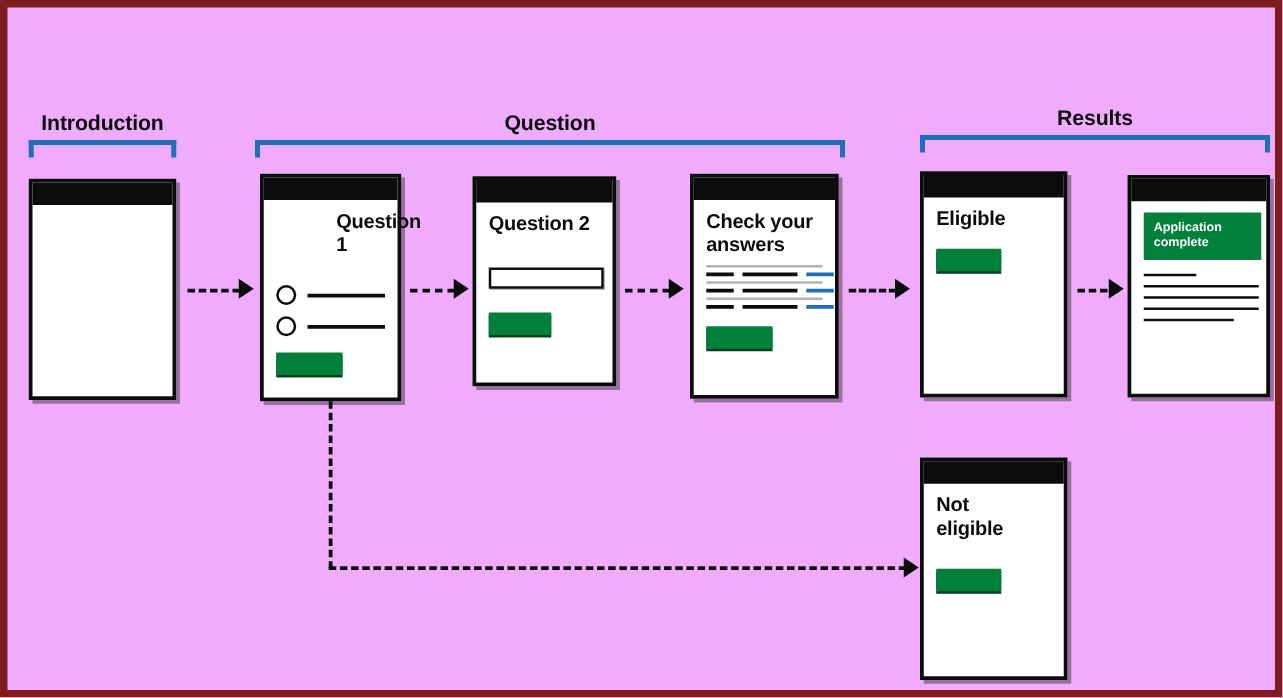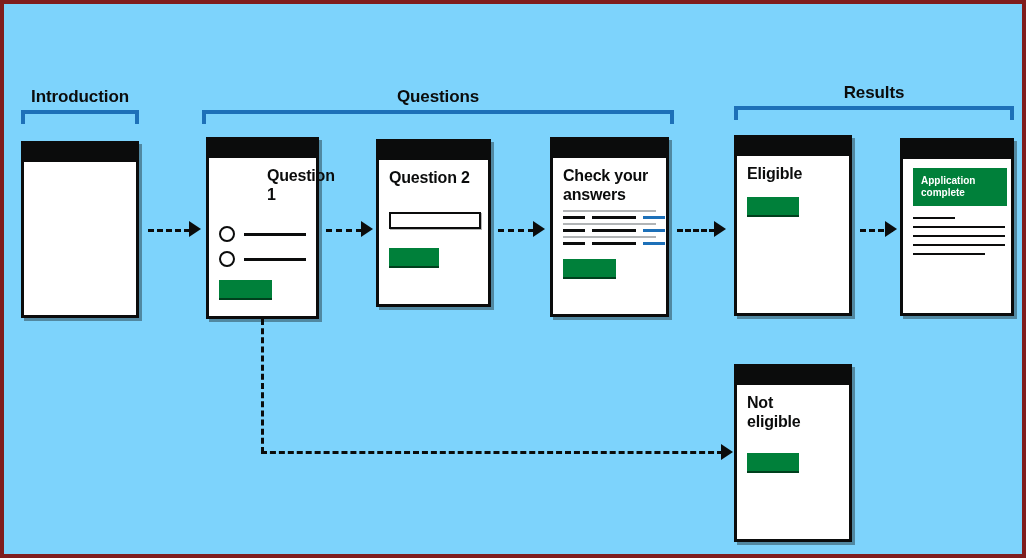--- a/index.html
+++ b/index.html
@@ -10,23 +10,23 @@
   }
   body {
     font-family: "Liberation Sans", sans-serif;
     -webkit-font-smoothing: antialiased;
   }
 
   #canvas {
     position: relative;
     width: 1026px;
     height: 558px;
-    background: #7dd3fc;
-    box-sizing: border-box;
-    border: 4px solid #7f1d1d;
+    background: #f0abfc;
+    box-sizing: border-box;
+    border: 6px solid #7f1d1d;
     overflow: hidden;
   }
 
   
   .stage-label {
     position: absolute;
     font-size: 17px;
     font-weight: 700;
     color: #0b0c0c;
     letter-spacing: -0.1px;
@@ -156,21 +156,21 @@
   }
 </style>
 </head>
 <body>
 
 <div id="canvas">
 
   <div class="stage-label" style="left:17px; top:83px; width:118px;">Introduction</div>
   <div class="bracket" style="left:17px; top:106px; width:118px;"></div>
 
-  <div class="stage-label" style="left:198px; top:83px; width:472px;">Questions</div>
+  <div class="stage-label" style="left:198px; top:83px; width:472px;">Question</div>
   <div class="bracket" style="left:198px; top:106px; width:472px;"></div>
 
   <div class="stage-label" style="left:730px; top:79px; width:280px;">Results</div>
   <div class="bracket" style="left:730px; top:102px; width:280px;"></div>
 
   <div class="card" style="left:17px; top:137px; width:118px; height:177px;">
     <div class="card-header"></div>
   </div>
 
   <div class="conn-h" style="left:144px; top:225px; width:42px;"></div>

